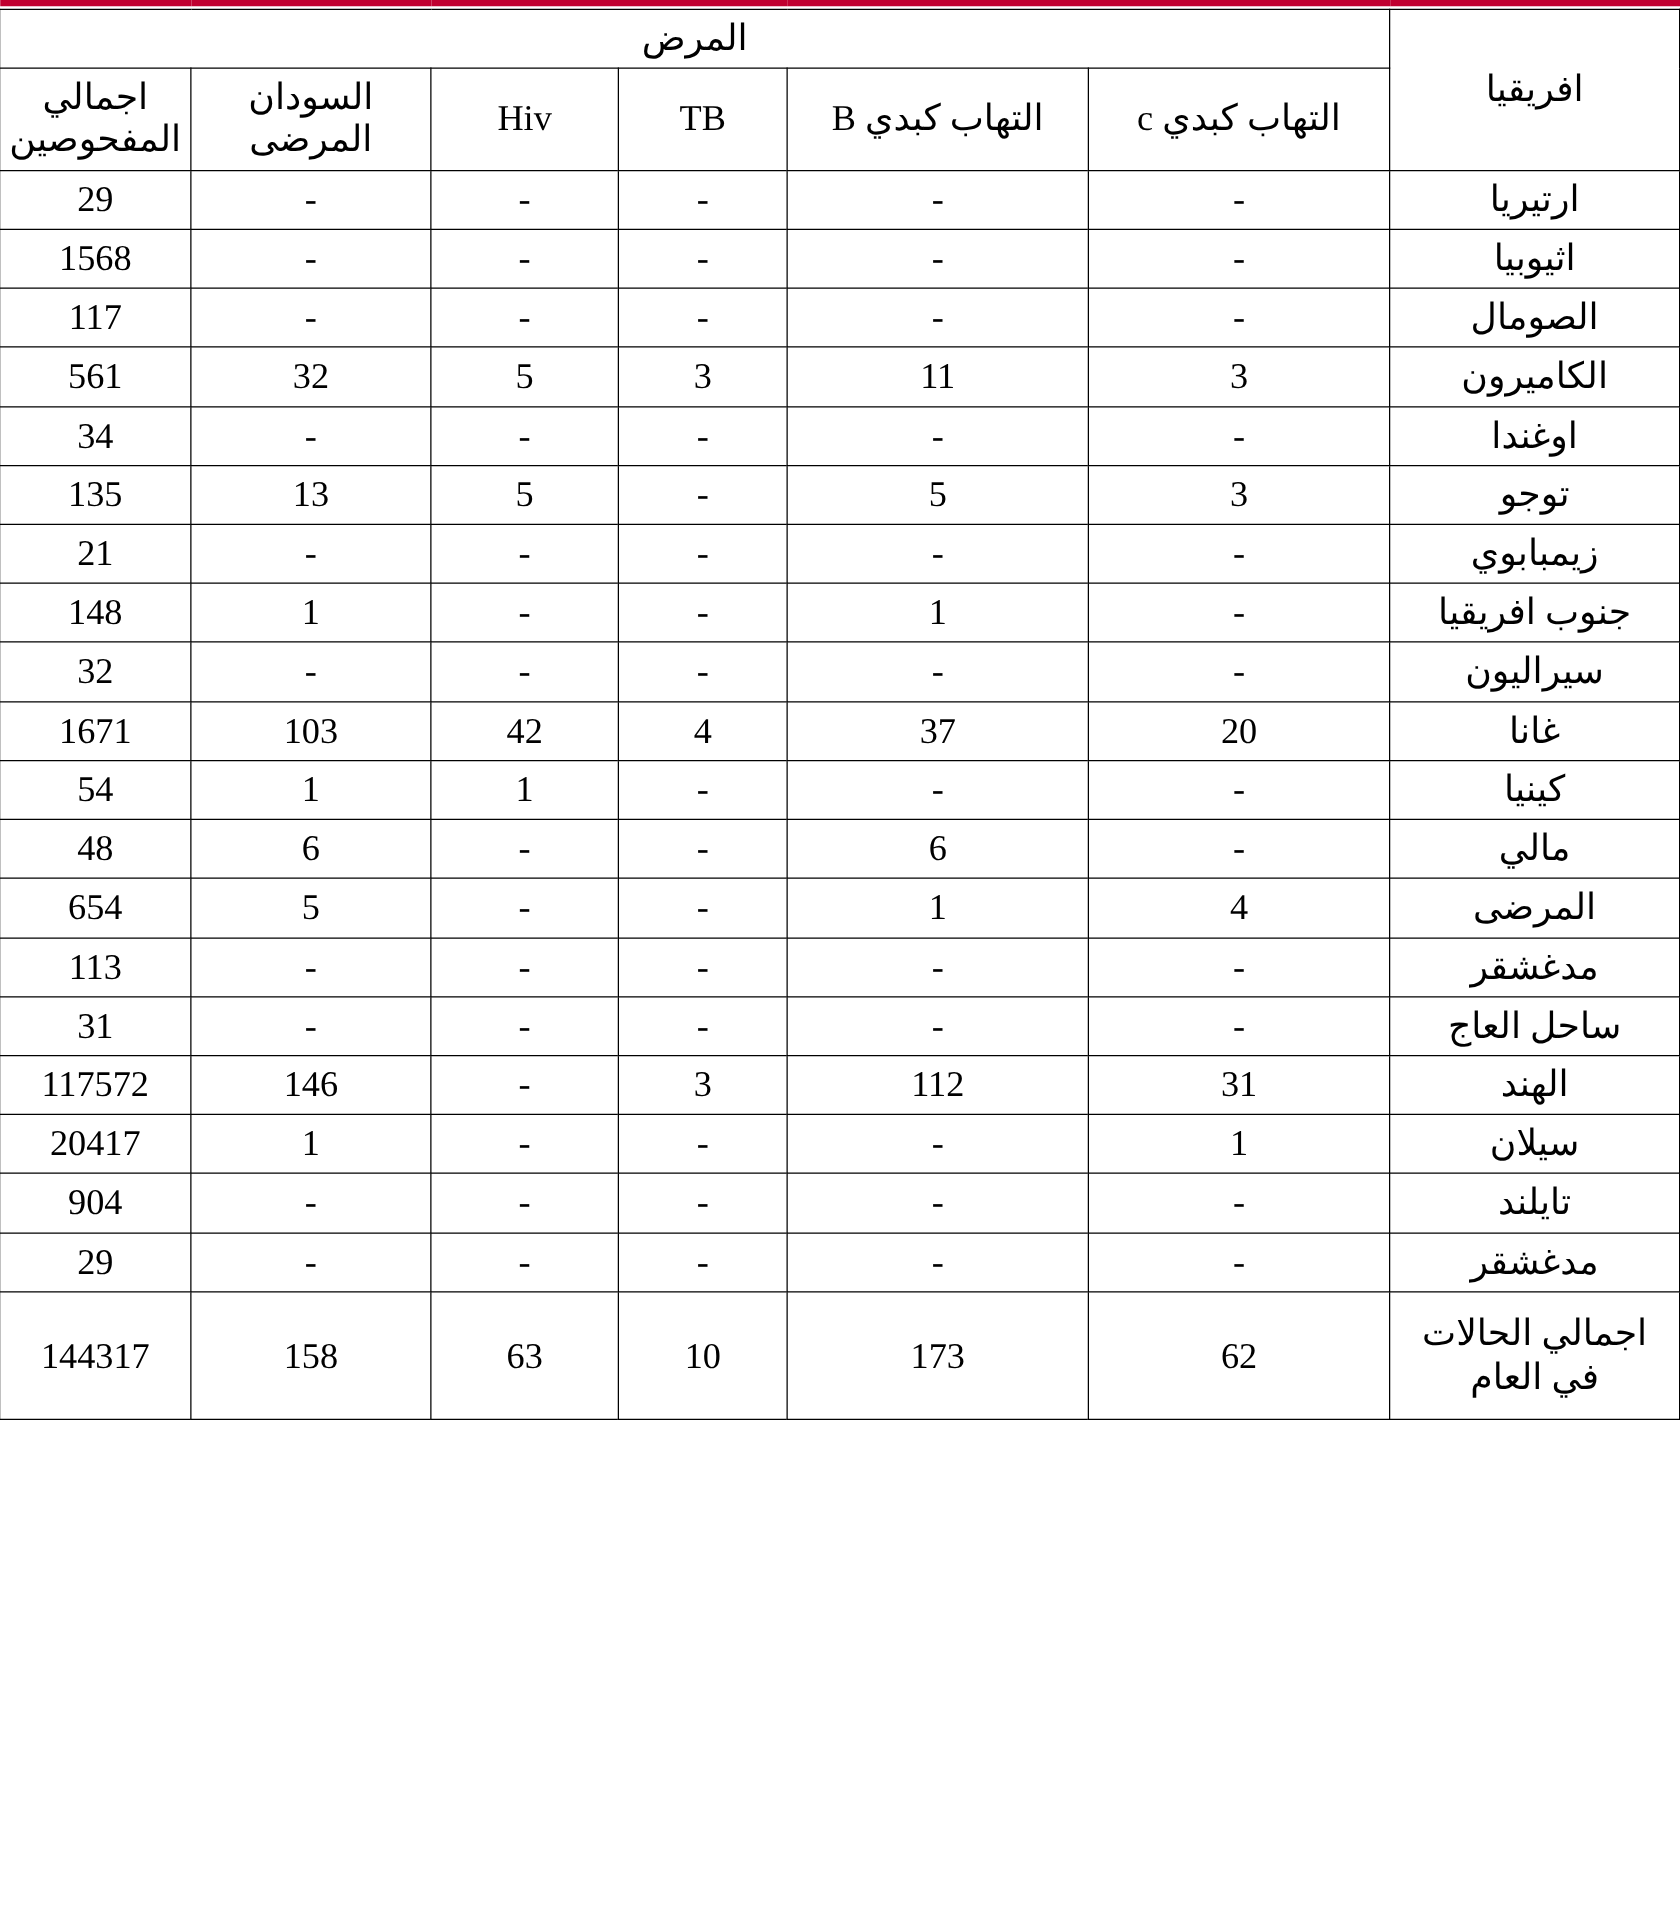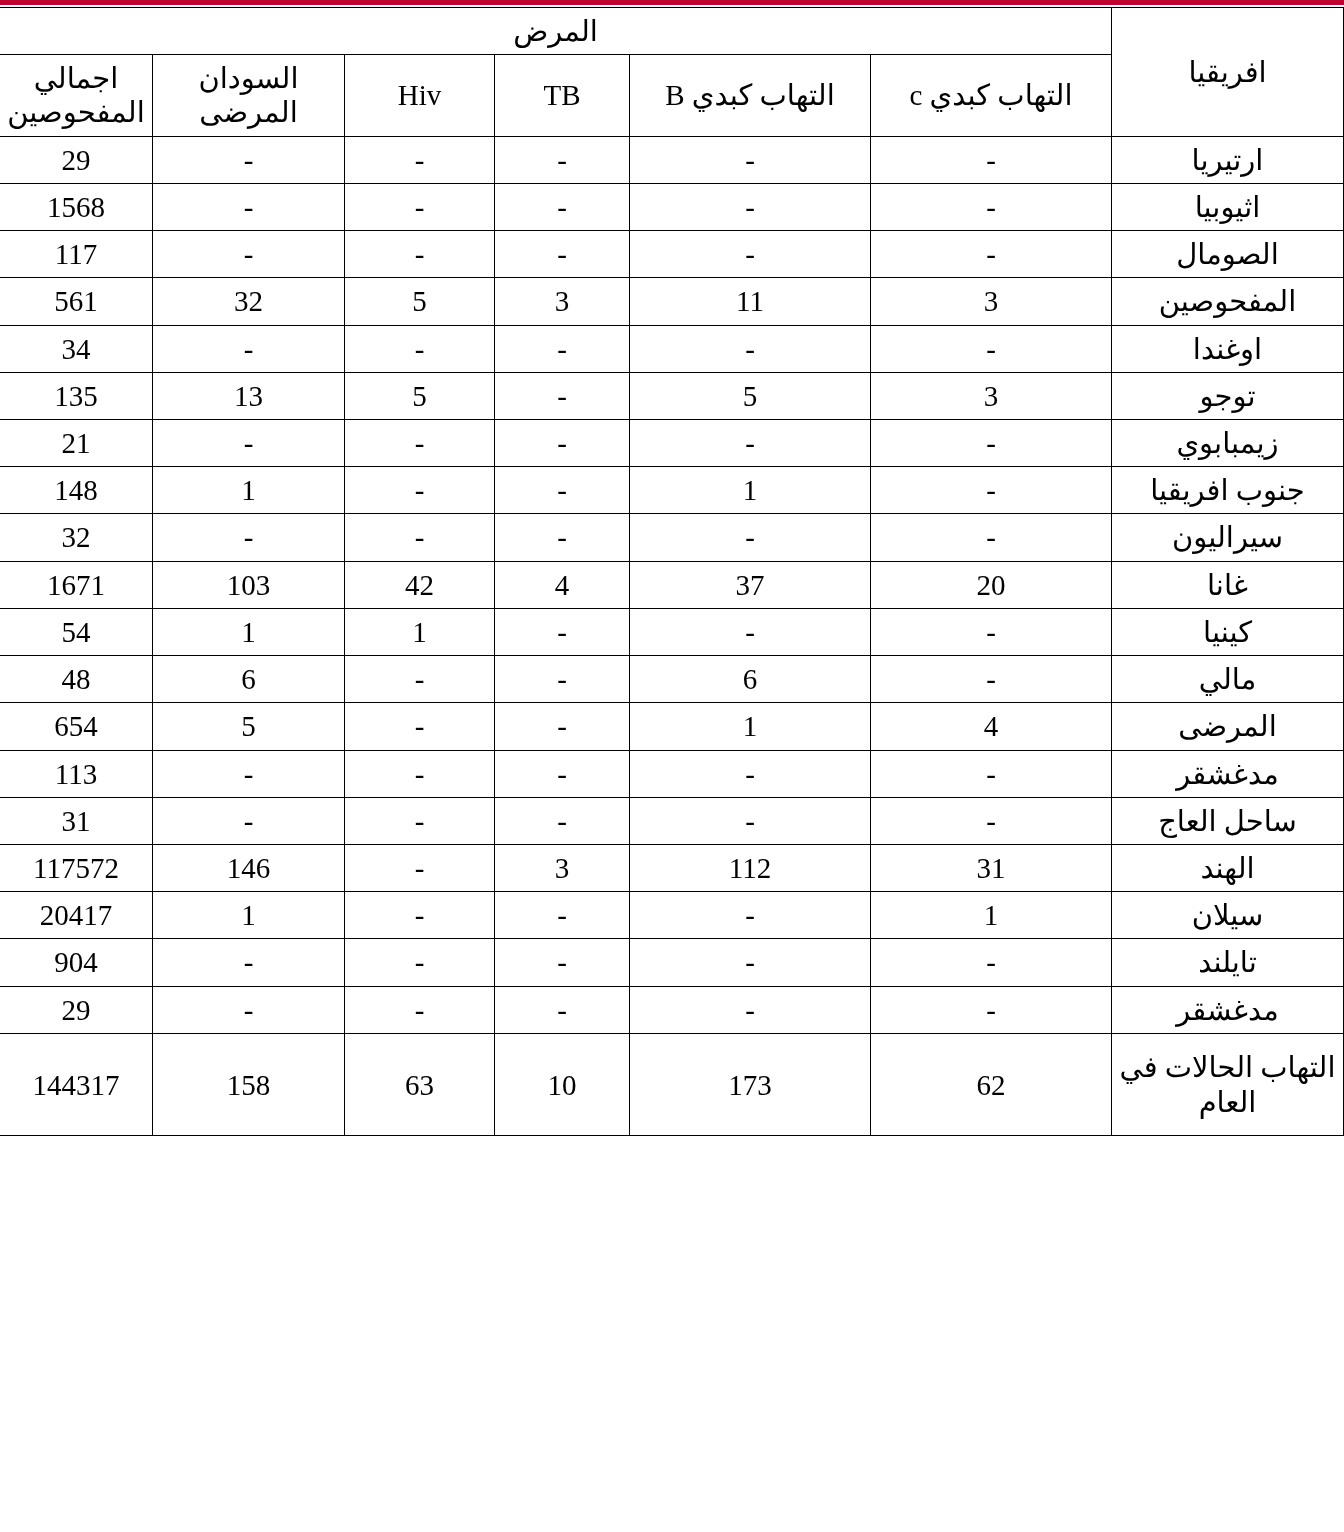--- a/index.html
+++ b/index.html
@@ -137,21 +137,21 @@
       <tr>
         <td class="country-cell">الصومال</td>
         <td>-</td>
         <td>-</td>
         <td>-</td>
         <td>-</td>
         <td>-</td>
         <td>117</td>
       </tr>
       <tr>
-        <td class="country-cell">المفحوصين</td>
+        <td class="country-cell">الكاميرون</td>
         <td>3</td>
         <td>11</td>
         <td>3</td>
         <td>5</td>
         <td>32</td>
         <td>561</td>
       </tr>
       <tr>
         <td class="country-cell">اوغندا</td>
         <td>-</td>
@@ -282,21 +282,21 @@
         <td class="country-cell">مدغشقر</td>
         <td>-</td>
         <td>-</td>
         <td>-</td>
         <td>-</td>
         <td>-</td>
         <td>29</td>
       </tr>
 
       <tr class="total-row">
-        <td class="country-cell">التهاب الحالات في العام</td>
+        <td class="country-cell">اجمالي الحالات في العام</td>
         <td>62</td>
         <td>173</td>
         <td>10</td>
         <td>63</td>
         <td>158</td>
         <td>144317</td>
       </tr>
     </tbody>
   </table>
 </div>

